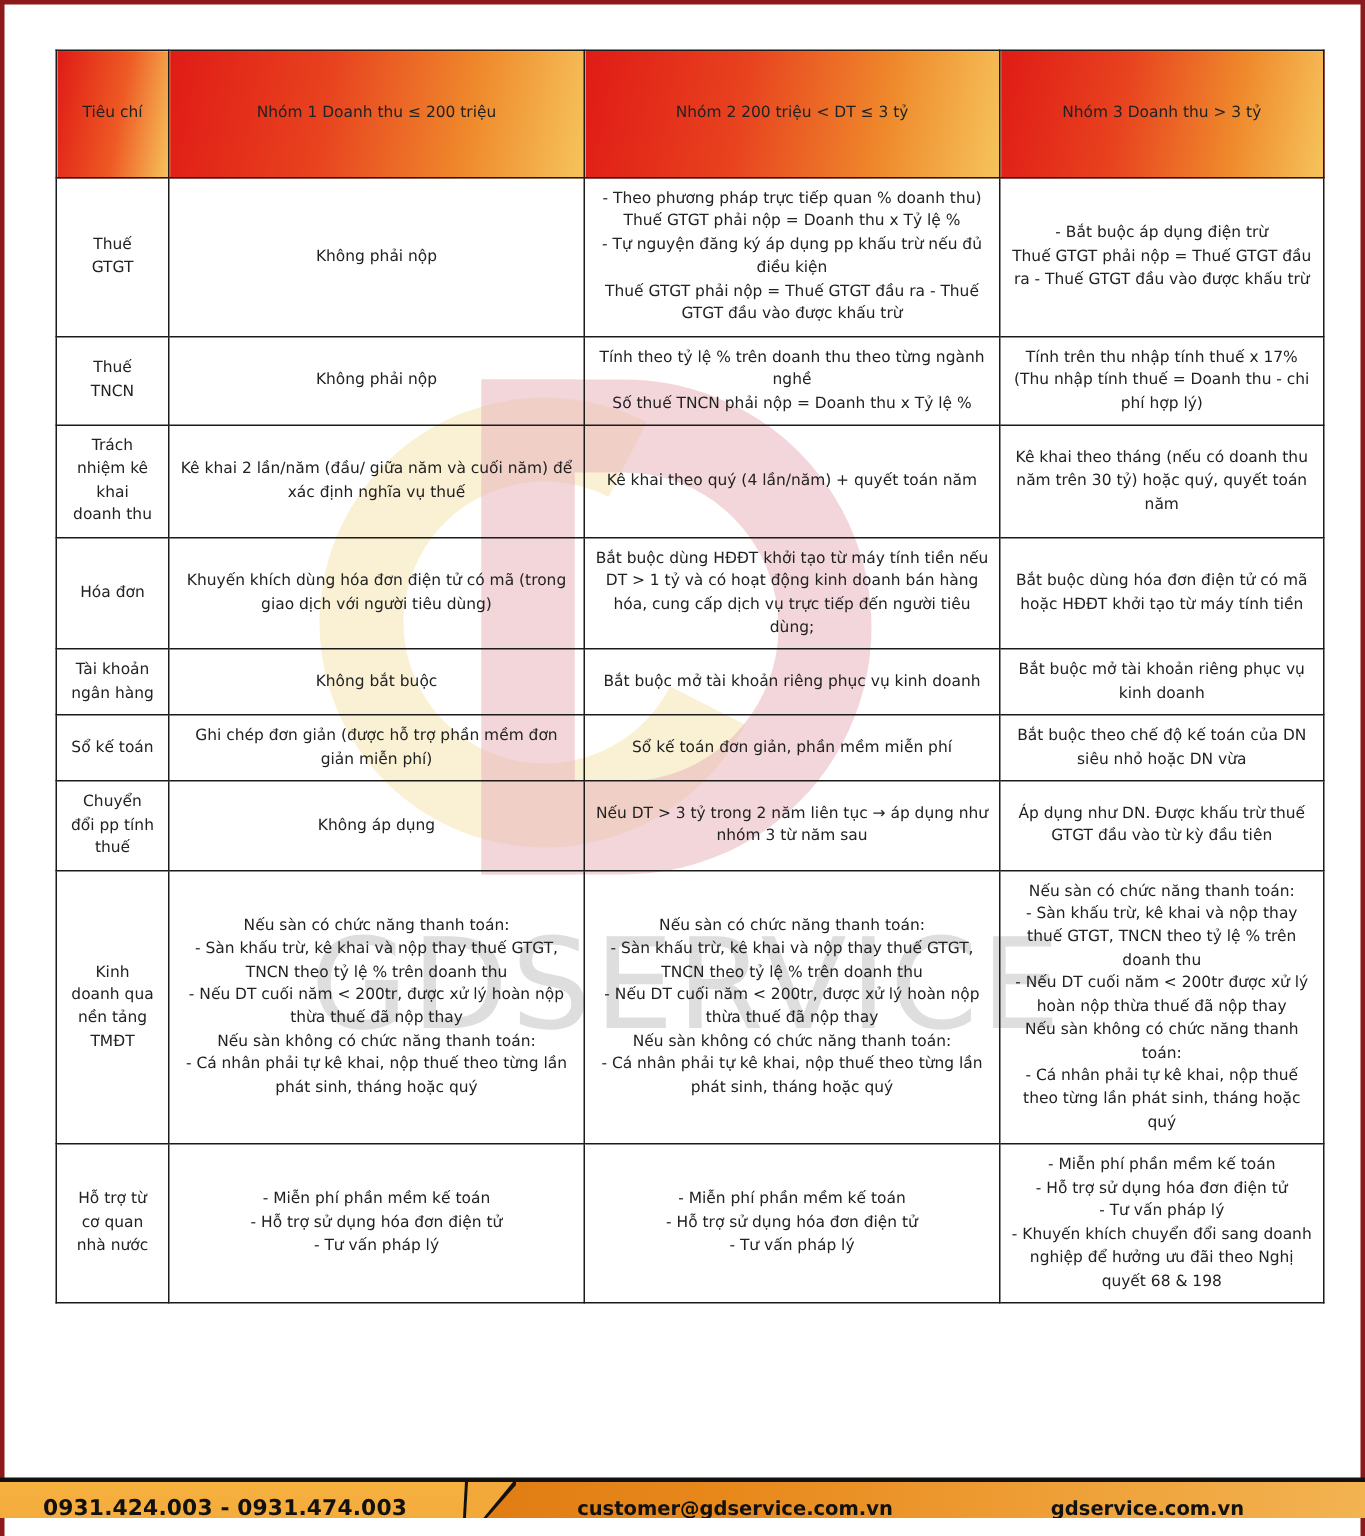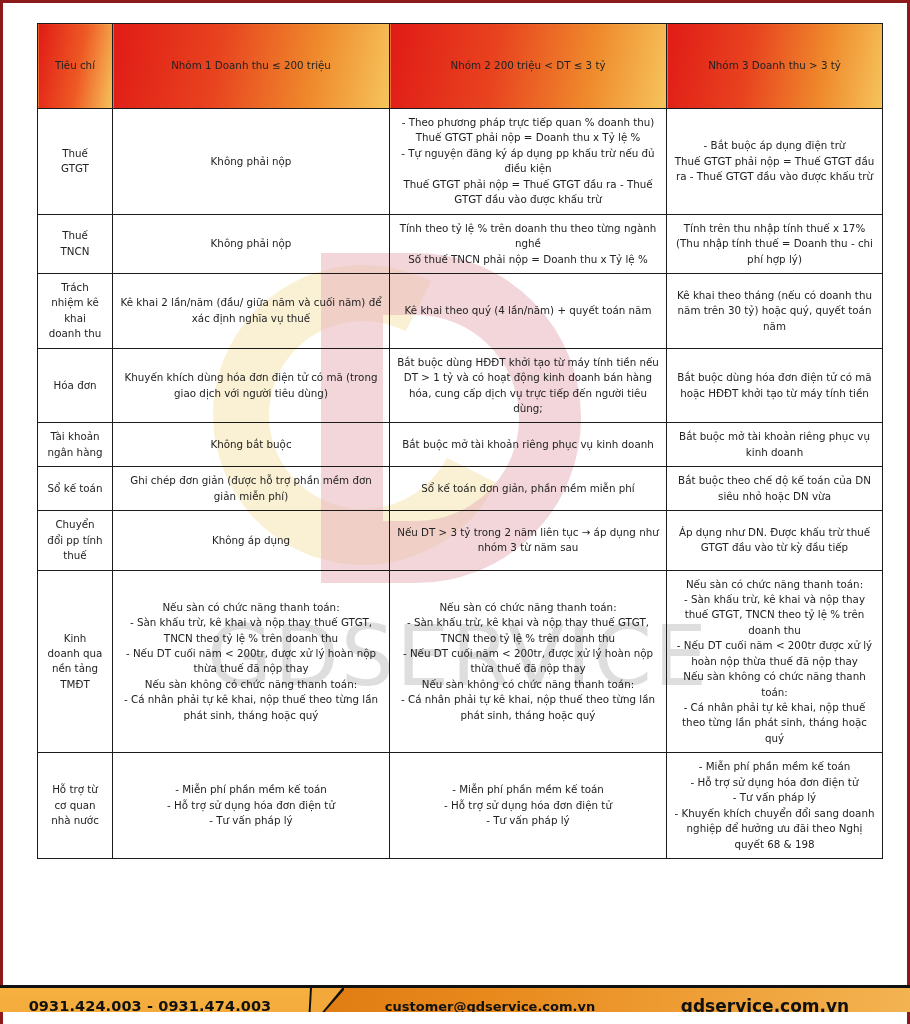--- a/index.html
+++ b/index.html
@@ -84,21 +84,21 @@
     font-weight: 400;
     color: #d9d9d9;
     opacity: .85;
     font-family: "DejaVu Sans", "Liberation Sans", sans-serif;
   }
 
   
   .table-wrap {
     position: absolute;
     left: 34px;
-    top: 20px;
+    top: 30px;
     width: 845px;
     z-index: 3;
   }
   table.matrix {
     width: 845px;
     border-collapse: collapse;
     table-layout: fixed;
     background: transparent;
   }
   table.matrix td, table.matrix th {
@@ -205,21 +205,21 @@
   }
   .footer-web {
     position: absolute;
     left: 640px;
     top: 0;
     width: 250px;
     height: 36px;
     display: flex;
     align-items: center;
     justify-content: center;
-    font-size: 17px;
+    font-size: 13px;
     font-weight: bold;
     color: #111111;
     z-index: 7;
   }
 </style>
 </head>
 <body>
 
 <div class="page">
 
@@ -358,21 +358,21 @@
               <span>đổi pp tính</span>
               <span>thuế</span>
             </td>
             <td class="cell-lines">
               <span>Không áp dụng</span>
             </td>
             <td class="cell-lines">
               <span>Nếu DT &gt; 3 tỷ trong 2 năm liên tục → áp dụng như nhóm 3 từ năm sau</span>
             </td>
             <td class="cell-lines">
-              <span>Áp dụng như DN. Được khấu trừ thuế GTGT đầu vào từ kỳ đầu tiếp</span>
+              <span>Áp dụng như DN. Được khấu trừ thuế GTGT đầu vào từ kỳ đầu tiên</span>
             </td>
           </tr>
           <tr>
             <td class="cell-lines rowhead">
               <span>Kinh</span>
               <span>doanh qua</span>
               <span>nền tảng</span>
               <span>TMĐT</span>
             </td>
             <td class="cell-lines">

